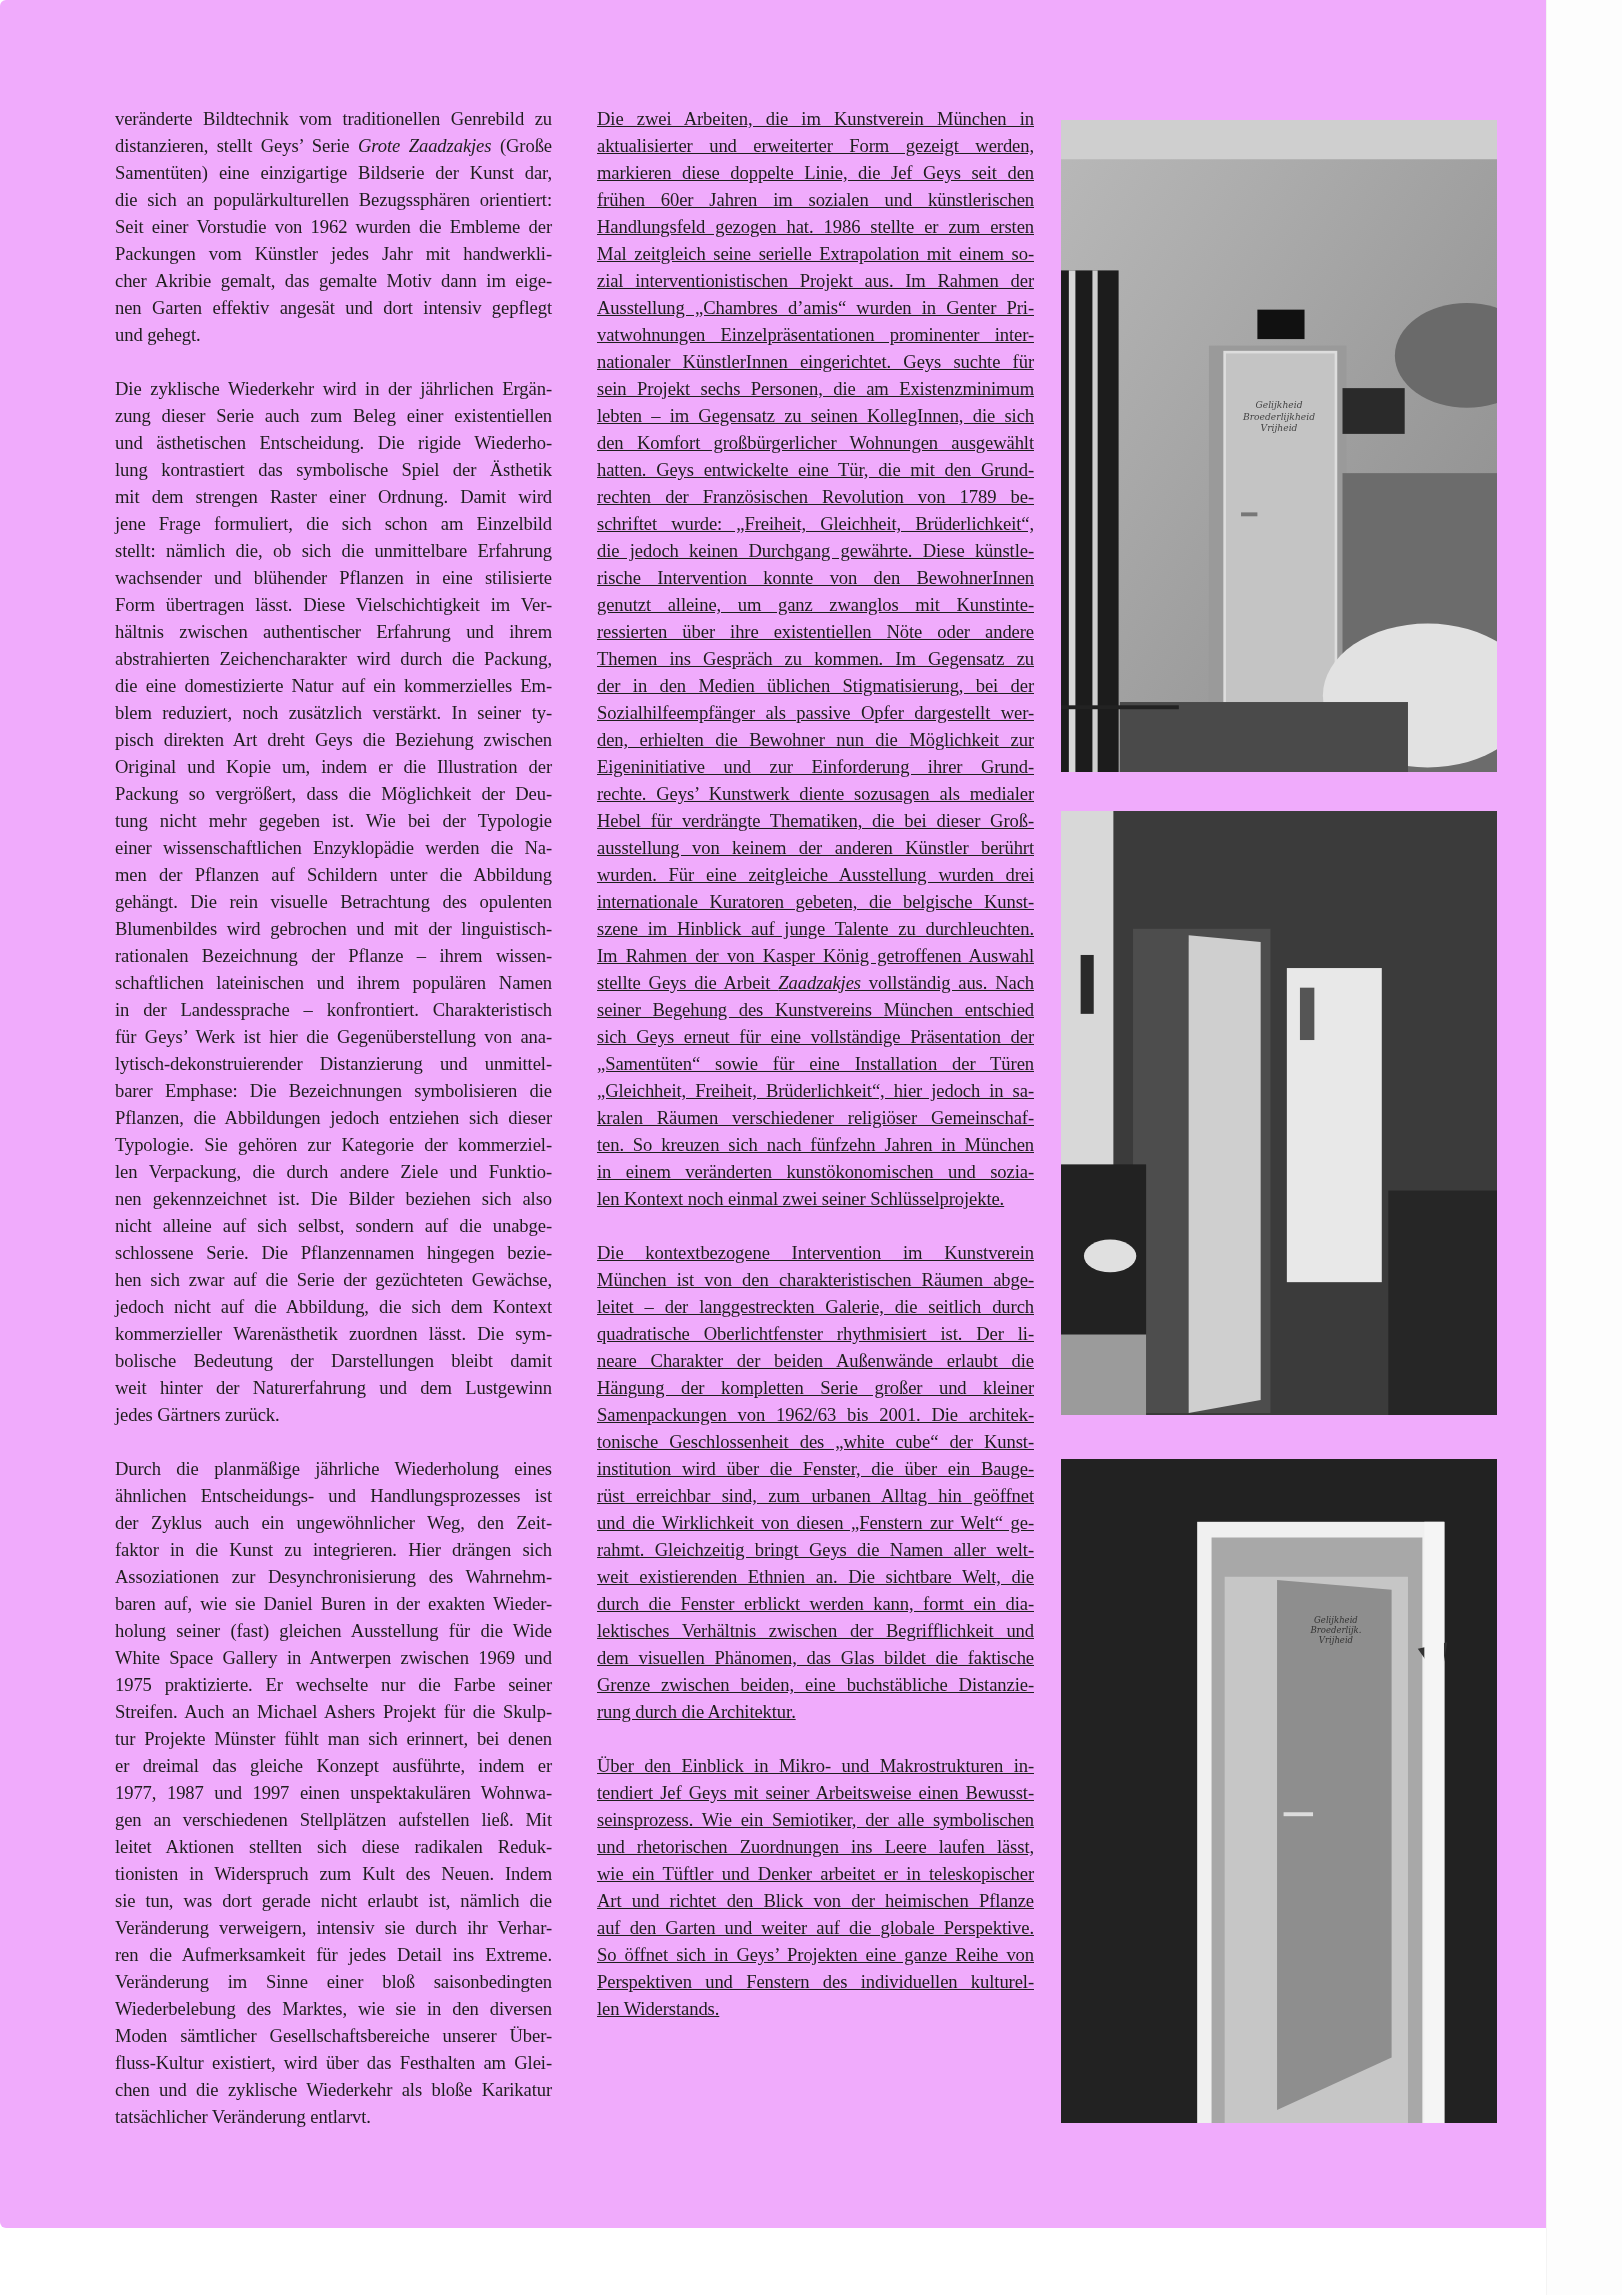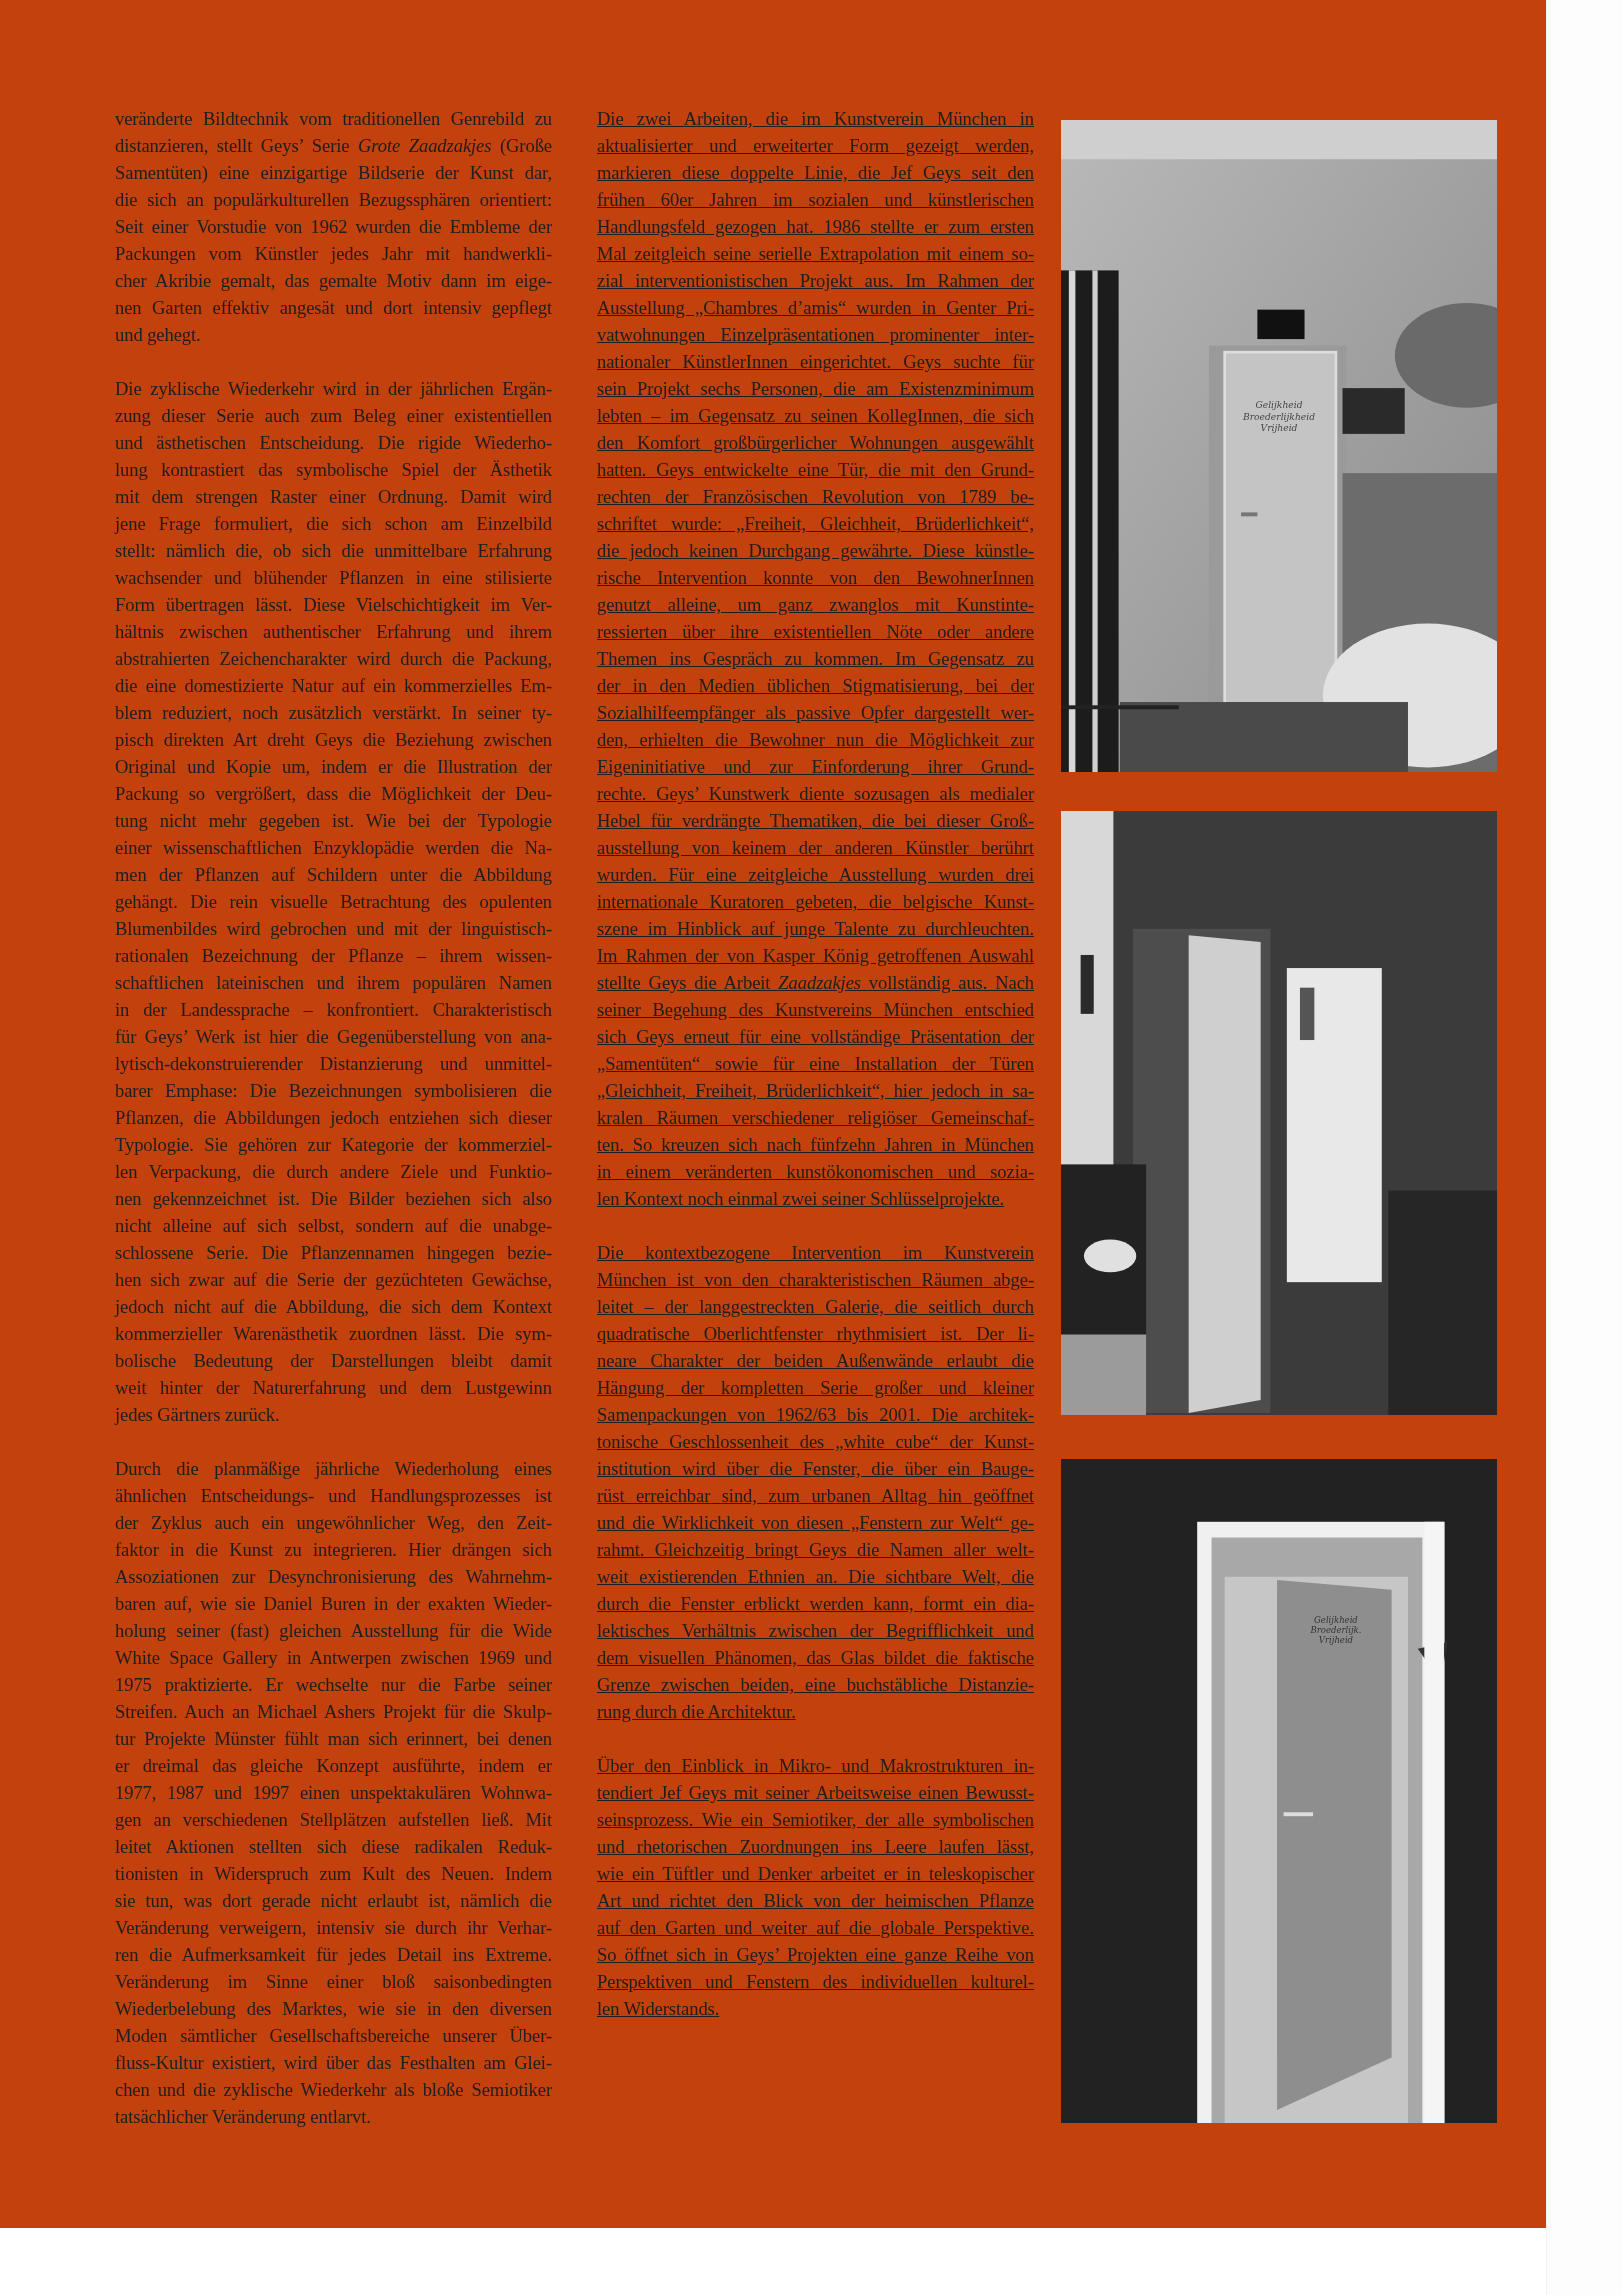--- a/index.html
+++ b/index.html
@@ -1,17 +1,17 @@
 <!DOCTYPE html>
 <html style="font-size:10.5px"><head>
   <meta charset="utf-8">
   <style>
     html, body { margin: 0; padding: 0; background: #ffffff; }
     body { width: 1623px; height: 2295px; position: relative; overflow: hidden; }
-    .page { position: absolute; left: 0; top: 0; width: 1623px; height: 2228px; background: #c2410c; }
+    .page { position: absolute; left: 0; top: 0; width: 1623px; height: 2228px; background: #f0abfc; border-radius: 6px; }
     .scan-edge { position: absolute; left: 1546px; top: 0; width: 77px; height: 2295px; background: #fdfdfd; border-left: 0.7px solid #f4f4f4; }
     .col {
       position: absolute; width: 437px;
       font-family: "Liberation Serif", "DejaVu Serif", serif;
       font-size: 18.6px; line-height: 27px; color: #1e1e1e;
       text-align: justify; hyphens: manual; letter-spacing: -0.1px;
     }
     .col-left { left: 115px; top: 105px; }
     .col-mid { left: 597px; top: 105px; text-decoration: underline; }
     .col p { margin: 0 0 27px 0; }
@@ -108,21 +108,21 @@
         <span class="line">gen an verschiedenen Stellplätzen aufstellen ließ. Mit</span>
         <span class="line">leitet Aktionen stellten sich diese radikalen Reduk-</span>
         <span class="line">tionisten in Widerspruch zum Kult des Neuen. Indem</span>
         <span class="line">sie tun, was dort gerade nicht erlaubt ist, nämlich die</span>
         <span class="line">Veränderung verweigern, intensiv sie durch ihr Verhar-</span>
         <span class="line">ren die Aufmerksamkeit für jedes Detail ins Extreme.</span>
         <span class="line">Veränderung im Sinne einer bloß saisonbedingten</span>
         <span class="line">Wiederbelebung des Marktes, wie sie in den diversen</span>
         <span class="line">Moden sämtlicher Gesellschaftsbereiche unserer Über-</span>
         <span class="line">fluss-Kultur existiert, wird über das Festhalten am Glei-</span>
-        <span class="line">chen und die zyklische Wiederkehr als bloße Semiotiker</span>
+        <span class="line">chen und die zyklische Wiederkehr als bloße Karikatur</span>
         <span class="line last">tatsächlicher Veränderung entlarvt.</span>
       </p>
     </div>
   <div class="col col-mid">
       <p>
         <span class="line">Die zwei Arbeiten, die im Kunstverein München in</span>
         <span class="line">aktualisierter und erweiterter Form gezeigt werden,</span>
         <span class="line">markieren diese doppelte Linie, die Jef Geys seit den</span>
         <span class="line">frühen 60er Jahren im sozialen und künstlerischen</span>
         <span class="line">Handlungsfeld gezogen hat. 1986 stellte er zum ersten</span>

